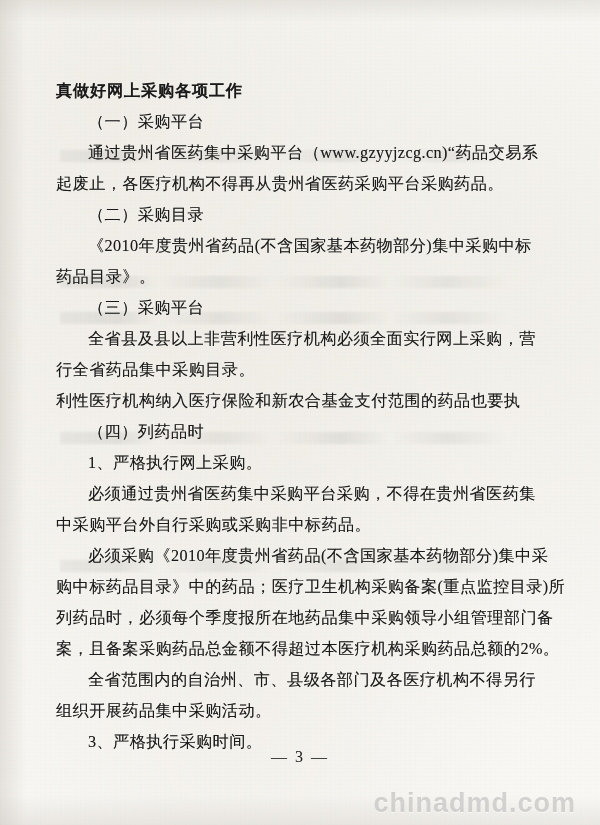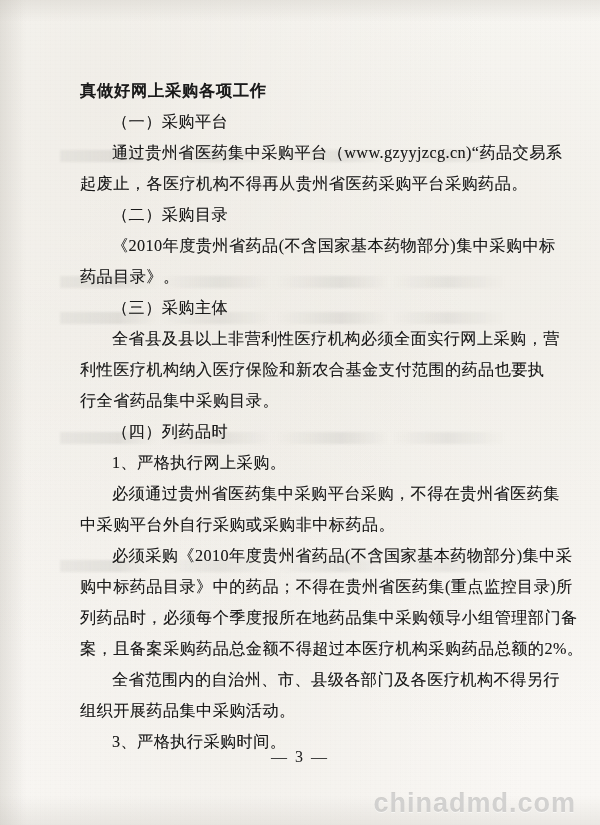--- a/index.html
+++ b/index.html
@@ -60,21 +60,20 @@
     width: 492px;
     color: #171717;
   }
   .line {
     font-size: 16.2px;
     line-height: 31px;
     letter-spacing: 0.4px;
     white-space: pre;
     color: #1a1a1a;
     text-shadow: 0 0 0.6px rgba(0,0,0,0.35);
-    margin-left: 24px;
   }
   .line.heading {
     font-weight: bold;
     letter-spacing: 0.8px;
   }
   .line.indent1 {
     text-indent: 32px;
   }
   .pagenum {
     position: absolute;
@@ -136,30 +135,30 @@
   <div class="ghost-band" style="top:560px;"></div>
 
   <div class="content">
     <div class="line heading">真做好网上采购各项工作</div>
     <div class="line indent1">（一）采购平台</div>
     <div class="line indent1">通过贵州省医药集中采购平台（www.gzyyjzcg.cn)“药品交易系</div>
     <div class="line">起废止，各医疗机构不得再从贵州省医药采购平台采购药品。</div>
     <div class="line indent1">（二）采购目录</div>
     <div class="line indent1">《2010年度贵州省药品(不含国家基本药物部分)集中采购中标</div>
     <div class="line">药品目录》。</div>
-    <div class="line indent1">（三）采购主体</div>
+    <div class="line indent1">（三）采购平台</div>
     <div class="line indent1">全省县及县以上非营利性医疗机构必须全面实行网上采购，营</div>
+    <div class="line">行全省药品集中采购目录。</div>
     <div class="line">利性医疗机构纳入医疗保险和新农合基金支付范围的药品也要执</div>
-    <div class="line">行全省药品集中采购目录。</div>
     <div class="line indent1">（四）列药品时</div>
     <div class="line indent1">1、严格执行网上采购。</div>
     <div class="line indent1">必须通过贵州省医药集中采购平台采购，不得在贵州省医药集</div>
     <div class="line">中采购平台外自行采购或采购非中标药品。</div>
     <div class="line indent1">必须采购《2010年度贵州省药品(不含国家基本药物部分)集中采</div>
-    <div class="line">购中标药品目录》中的药品；不得在贵州省医药集(重点监控目录)所</div>
+    <div class="line">购中标药品目录》中的药品；医疗卫生机构采购备案(重点监控目录)所</div>
     <div class="line">列药品时，必须每个季度报所在地药品集中采购领导小组管理部门备</div>
     <div class="line">案，且备案采购药品总金额不得超过本医疗机构采购药品总额的2%。</div>
     <div class="line indent1">全省范围内的自治州、市、县级各部门及各医疗机构不得另行</div>
     <div class="line">组织开展药品集中采购活动。</div>
     <div class="line indent1">3、严格执行采购时间。</div>
   </div>
 
   <div class="pagenum">— 3 —</div>
 
   <div class="watermark">chinadmd.com</div>

